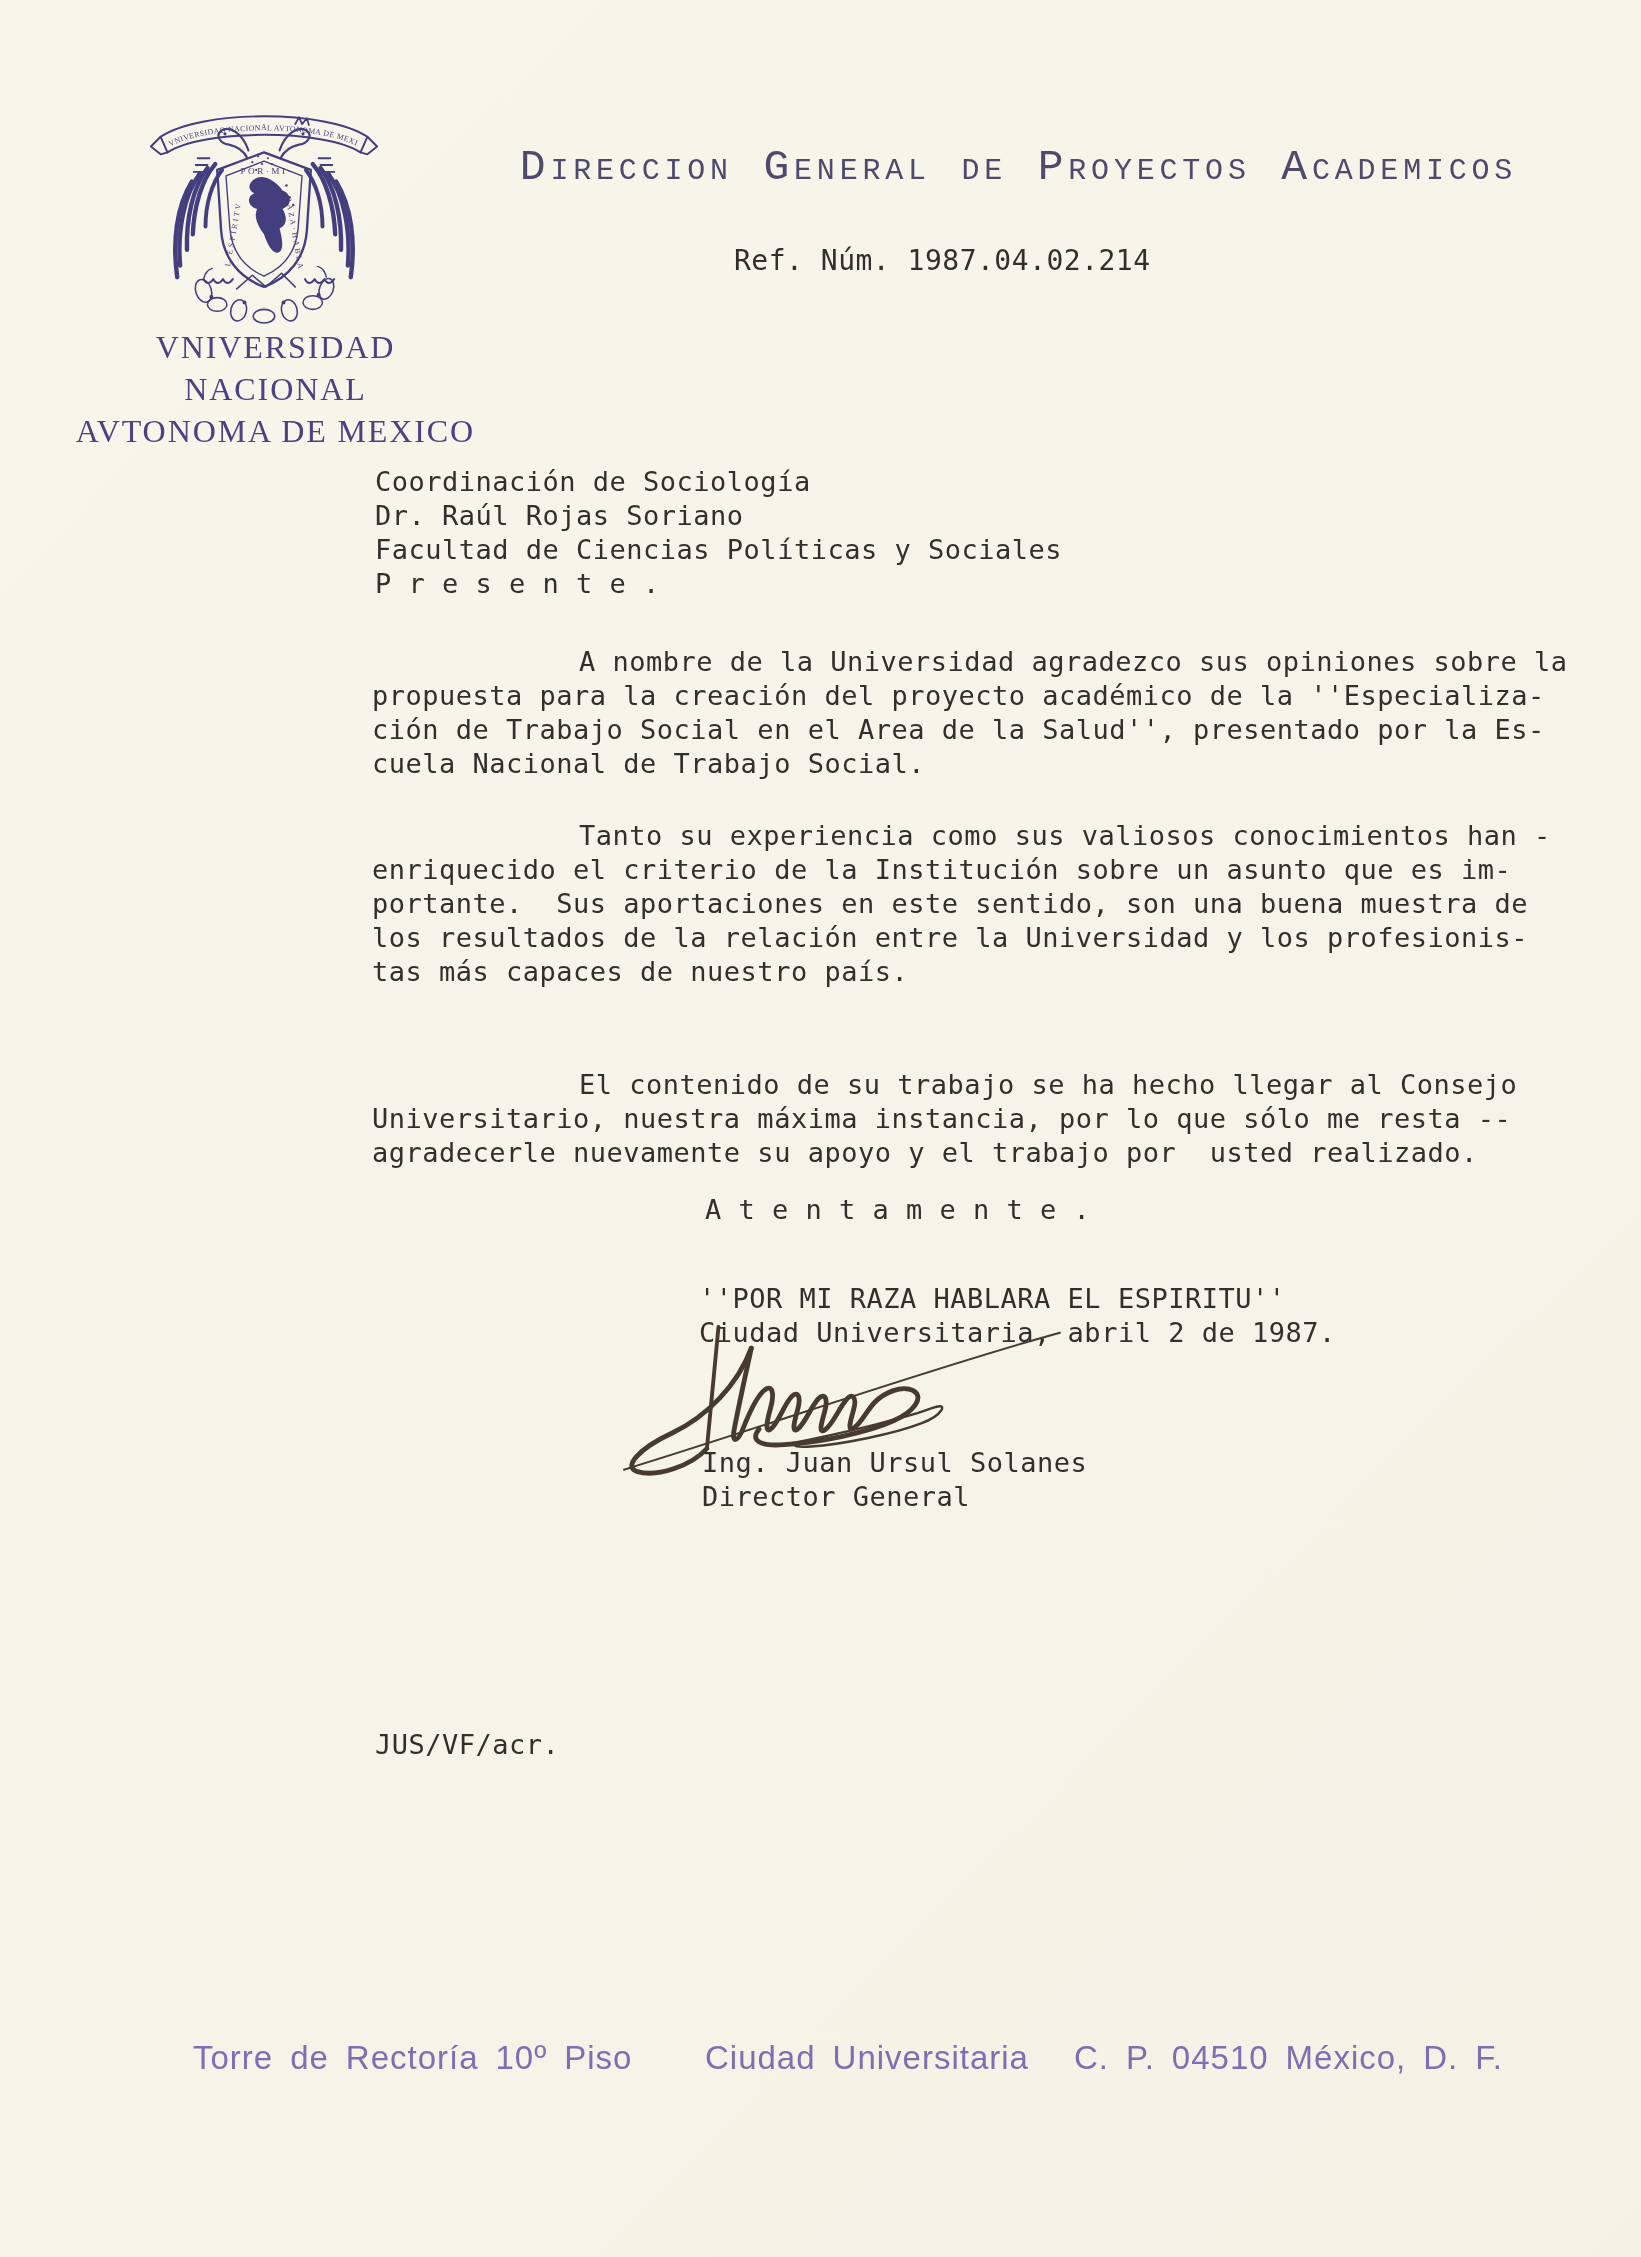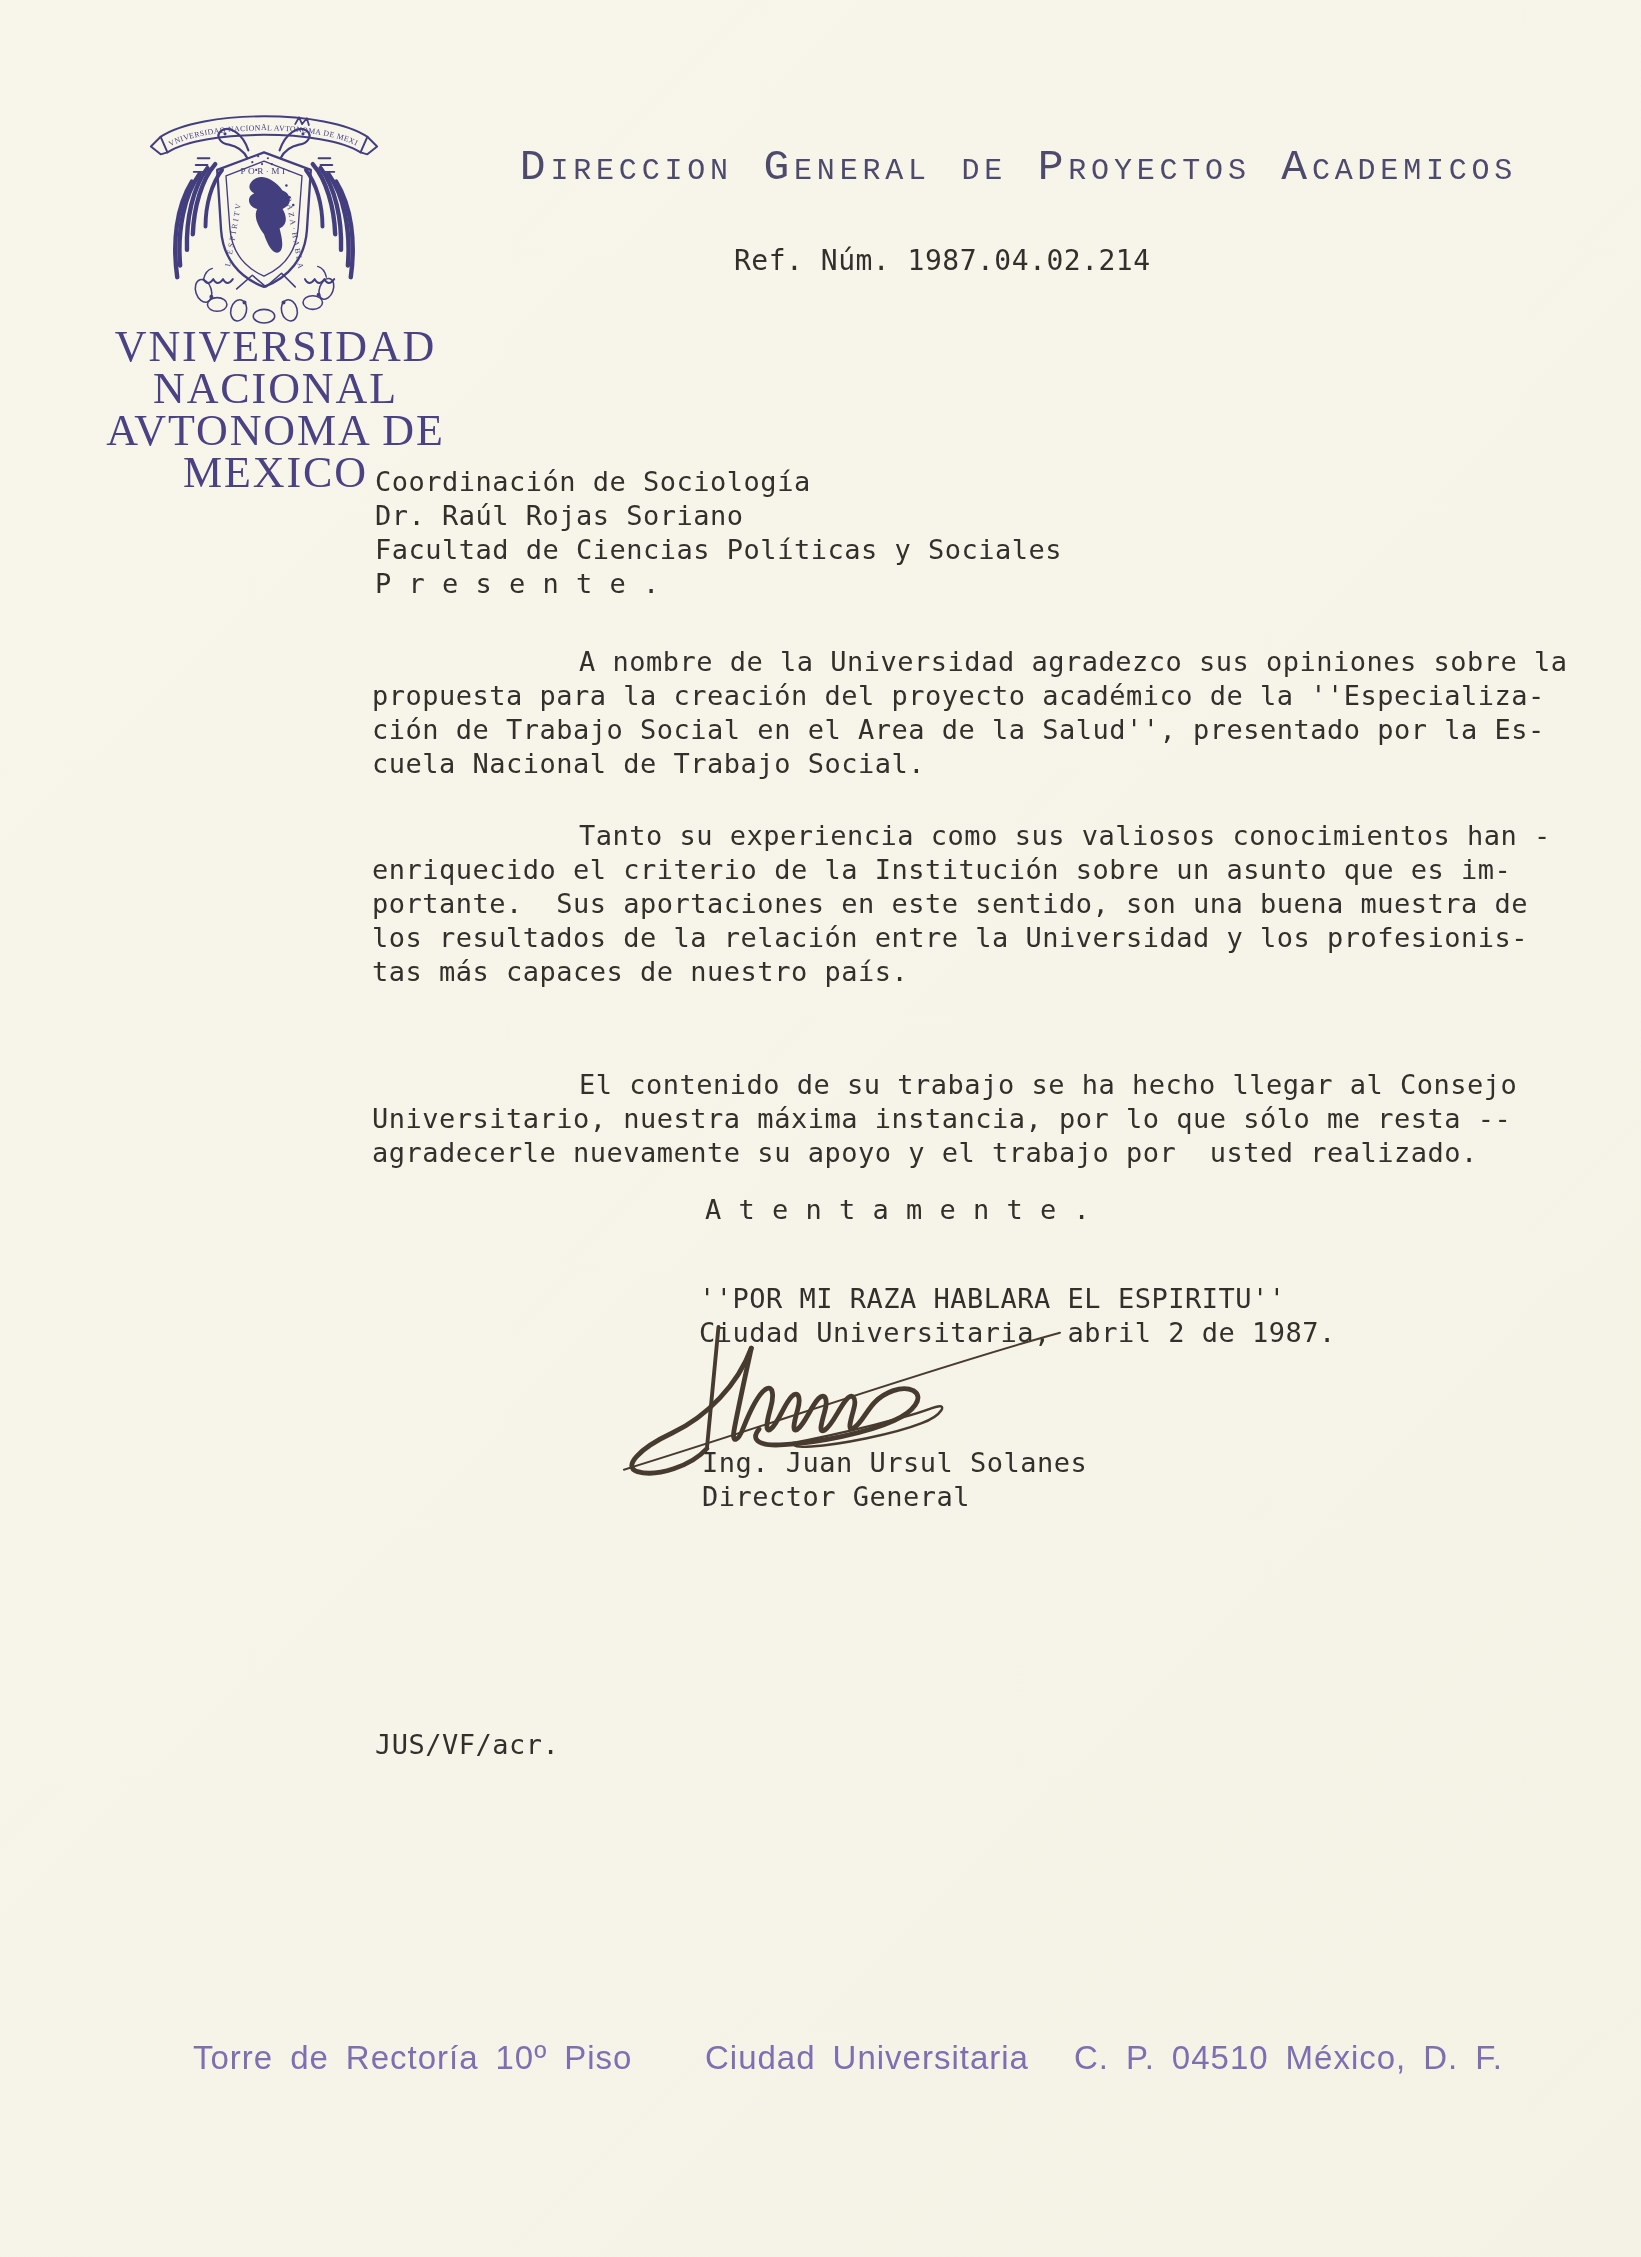--- a/index.html
+++ b/index.html
@@ -9,21 +9,21 @@
     background:linear-gradient(135deg,#f8f5eb 0%,#f6f3e8 55%,#f4f1e5 100%);
     overflow:hidden;
     font-family:"DejaVu Sans Mono",monospace;
   }
   
   .crest{position:absolute;left:147px;top:87px;width:234px;height:238px;}
   .uni-name{
     position:absolute;left:68px;top:326px;width:415px;
     text-align:center;
     font-family:"Liberation Serif",serif;
-    font-size:44px;line-height:42px;letter-spacing:1.9px;
+    font-size:32px;line-height:42px;letter-spacing:1.9px;
     color:#4a4283;font-weight:500;
   }
   .dept-title{
     position:absolute;left:478px;top:143px;width:1081px;
     text-align:center;
     font-family:Liberation Mono, monospace;
     font-variant:small-caps;
     font-size:43px;letter-spacing:4.8px;
     color:#4d4a6c;font-weight:400;
   }

